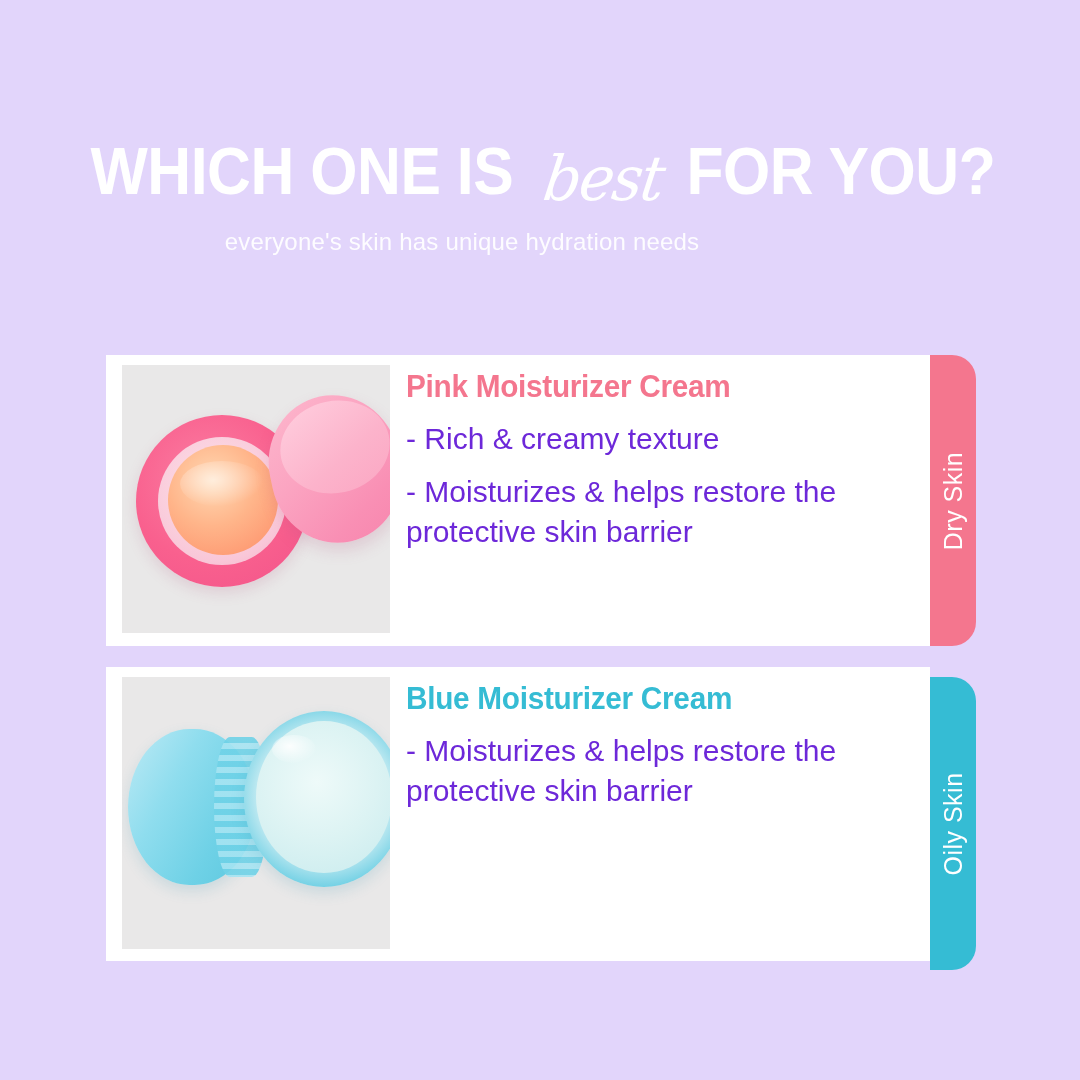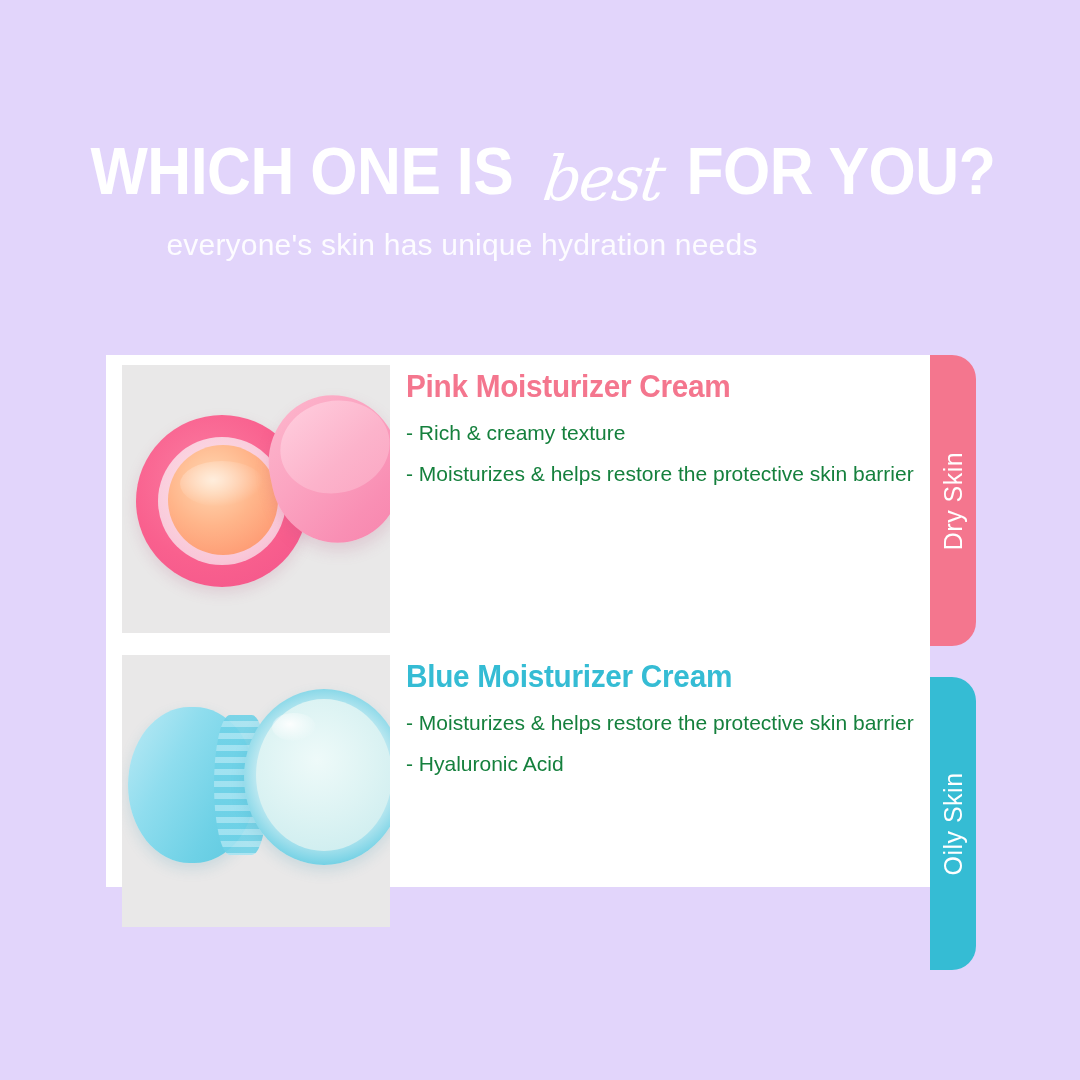--- a/index.html
+++ b/index.html
@@ -44,35 +44,35 @@
     margin:0 6px 0 10px;
     position:relative;
     top:6px;
     transform:skewX(-8deg) scaleX(0.95);
     transform-origin:center;
   }
   .subhead{
     position:absolute;left:0;top:228px;width:924px;
     text-align:center;
     color:#fdfcff;
-    font-size:30px;
+    font-size:24px;
     font-weight:300;
     letter-spacing:0.2px;
     white-space:nowrap;
   }
 
   
   .card{
     position:absolute;
     left:106px;
     width:824px;
     background:#ffffff;
   }
   #card-0{top:355px;height:291px;}
-  #card-1{top:645px;height:242px;}
+  #card-1{top:667px;height:294px;}
 
   .card-photo{
     position:absolute;
     left:16px;
     top:10px;
     width:268px;
     height:268px;
     background:#e9e8e8;
     overflow:hidden;
   }
@@ -87,22 +87,22 @@
   .card-title{
     font-size:31px;
     font-weight:bold;
     letter-spacing:-0.3px;
     margin:0 0 14px 0;
     white-space:nowrap;
     transform:scaleX(0.96);
     transform-origin:left center;
   }
   .bullet{
-    color:#15803d;
-    font-size:21px;
+    color:#6d28d9;
+    font-size:30px;
     font-weight:400;
     line-height:1.33;
     margin:0 0 13px 0;
   }
 
   
   .tab{
     position:absolute;
     width:46px;
     border-top-right-radius:24px;
@@ -212,18 +212,17 @@
   <div class="card-photo">
     <div class="jar blue-lid"></div>
     <div class="jar blue-lid-rings"></div>
     <div class="jar blue-base"></div>
     <div class="jar blue-inner"></div>
     <div class="jar blue-gloss"></div>
   </div>
   <div class="card-body">
     <div class="card-title" style="color:#35bcd4">Blue Moisturizer Cream</div>
     <p class="bullet">- Moisturizes &amp; helps restore the protective skin barrier</p>
-    <p class="bullet">- Hyaluronic Acid</p>
   </div>
 </div>
 <div class="tab" id="tab-1">
   <span class="tab-label">Oily Skin</span>
 </div>
 
 </body></html>

